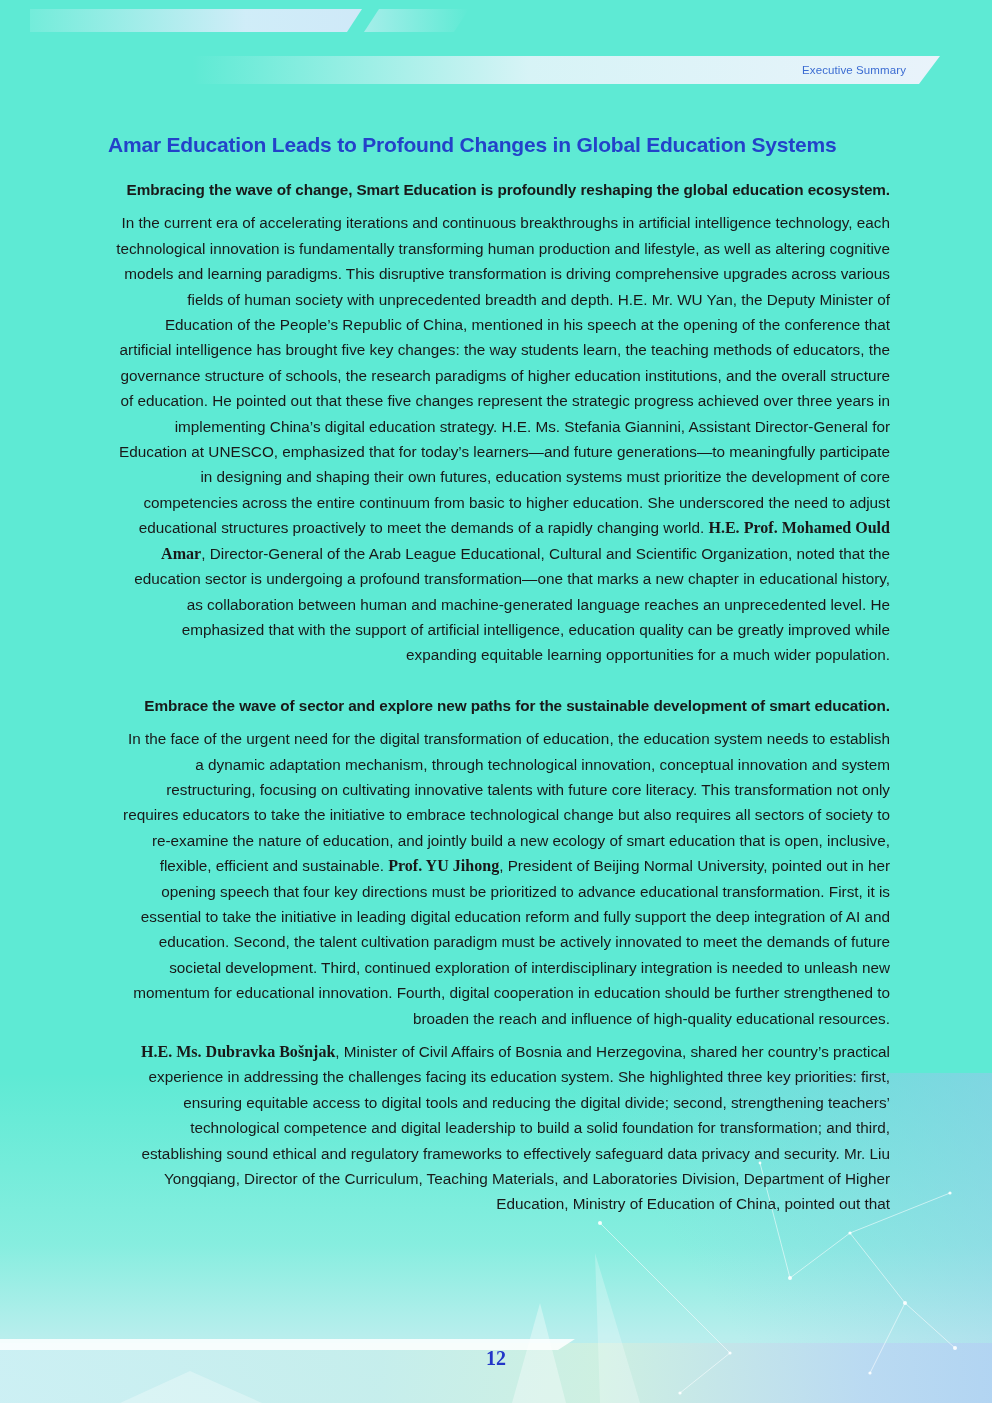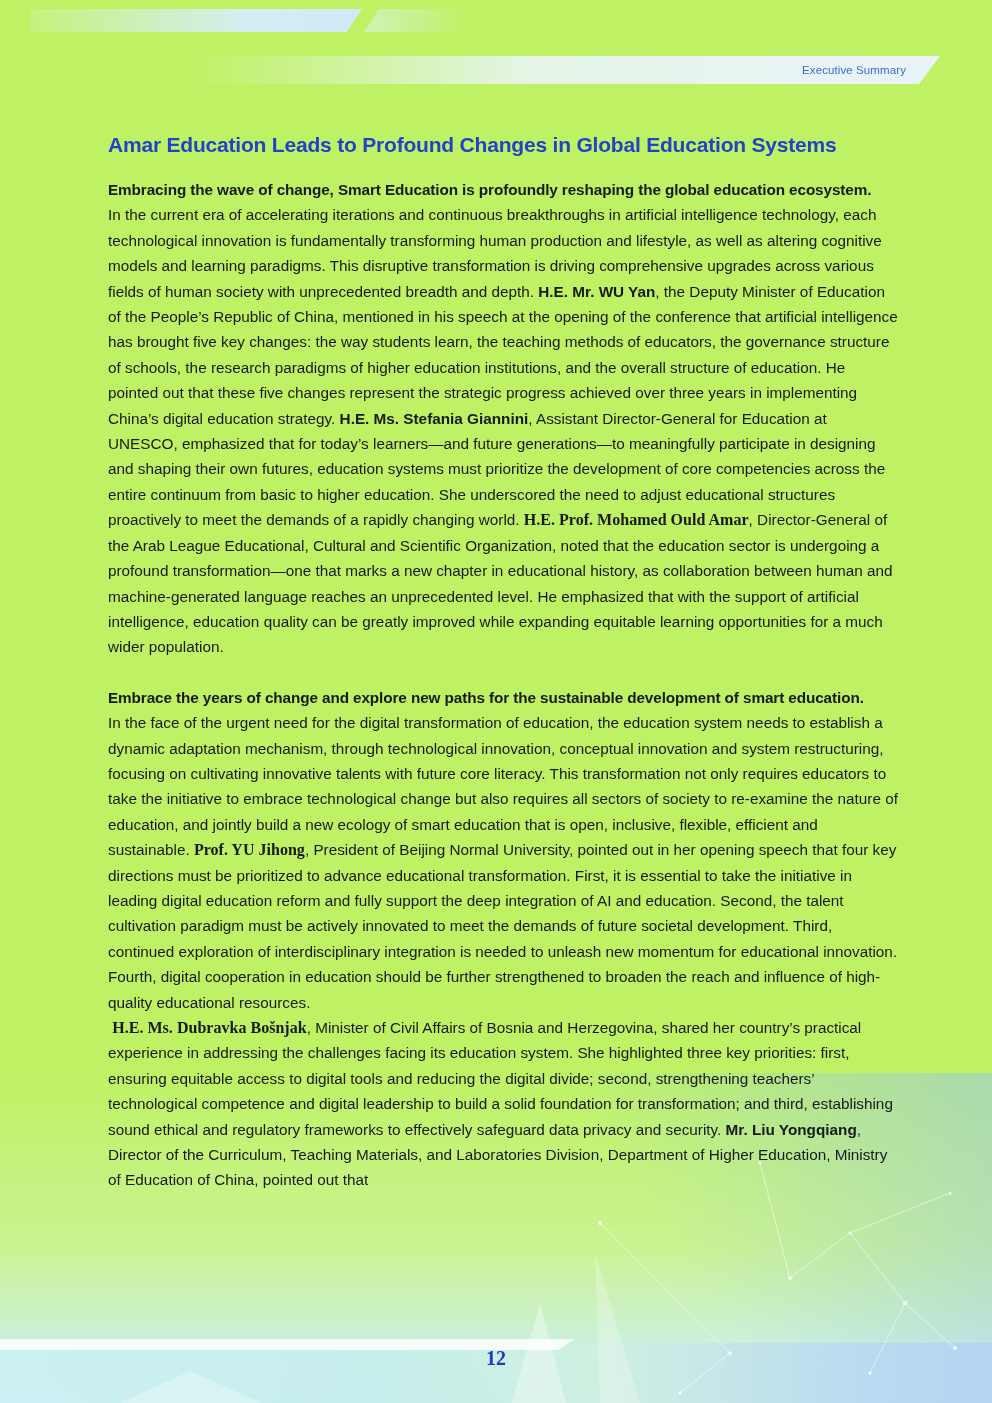--- a/index.html
+++ b/index.html
@@ -1,20 +1,20 @@
 <!DOCTYPE html>
 <html><head>
 <meta charset="utf-8">
 <style>
   html, body { margin: 0; padding: 0; background: #ffffff; }
   .page {
     position: relative;
     width: 992px;
     height: 1403px;
-    background: #bef264;
+    background: #5eead4;
     overflow: hidden;
     font-family: "Liberation Sans", sans-serif;
   }
 
   
   .band-a {
     position: absolute; left: 30px; top: 9px; width: 332px; height: 23px;
     background: linear-gradient(to right, rgba(237,248,253,0.15), rgba(214,237,250,0.95) 65%, #cfe9f8 100%);
     clip-path: polygon(0 0, 100% 0, calc(100% - 15px) 100%, 0 100%);
   }
@@ -42,29 +42,30 @@
   }
   .title {
     margin: 0 0 17px 0;
     font-size: 21px;
     font-weight: bold;
     letter-spacing: -0.2px;
     color: #2342c9;
     line-height: 30px;
   }
   .para {
-    margin: 0;
+    margin: 8px;
     font-size: 15.3px;
     line-height: 25.4px;
     color: #191919;
     white-space: pre-wrap;
+    text-align: right;
   }
   .heading { font-weight: bold; letter-spacing: -0.1px; }
   p.para + p.heading { margin-top: 25px; }
-  .b-sans { font-weight: bold; }
+  .b-sans { font-weight: normal; }
   .b-serif {
     font-family: Liberation Serif, serif;
     font-weight: bold;
     font-size: 1.05em;
   }
 
   
   .footer {
     position: absolute; left: 0; right: 0; bottom: 0; height: 330px;
     z-index: 1; pointer-events: none;
@@ -110,21 +111,21 @@
   <div class="band-a2"></div>
   <div class="band-b">
     <span class="header-label">Executive Summary</span>
   </div>
 
   <div class="content">
     <h1 class="title">Amar Education Leads to Profound Changes in Global Education Systems</h1>
     <div>
         <p class="para heading">Embracing the wave of change, Smart Education is profoundly reshaping the global education ecosystem.</p>
         <p class="para"><span class="">In the current era of accelerating iterations and continuous breakthroughs in artificial intelligence technology, each technological innovation is fundamentally transforming human production and lifestyle, as well as altering cognitive models and learning paradigms. This disruptive transformation is driving comprehensive upgrades across various fields of human society with unprecedented breadth and depth. </span><span class="b-sans">H.E. Mr. WU Yan</span><span class="">, the Deputy Minister of Education of the People’s Republic of China, mentioned in his speech at the opening of the conference that artificial intelligence has brought five key changes: the way students learn, the teaching methods of educators, the governance structure of schools, the research paradigms of higher education institutions, and the overall structure of education. He pointed out that these five changes represent the strategic progress achieved over three years in implementing China’s digital education strategy. </span><span class="b-sans">H.E. Ms. Stefania Giannini</span><span class="">, Assistant Director-General for Education at UNESCO, emphasized that for today’s learners—and future generations—to meaningfully participate in designing and shaping their own futures, education systems must prioritize the development of core competencies across the entire continuum from basic to higher education. She underscored the need to adjust educational structures proactively to meet the demands of a rapidly changing world. </span><span class="b-serif">H.E. Prof. Mohamed Ould Amar</span><span class="">, Director-General of the Arab League Educational, Cultural and Scientific Organization, noted that the education sector is undergoing a profound transformation—one that marks a new chapter in educational history, as collaboration between human and machine-generated language reaches an unprecedented level. He emphasized that with the support of artificial intelligence, education quality can be greatly improved while expanding equitable learning opportunities for a much wider population.</span></p>
-        <p class="para heading">Embrace the years of change and explore new paths for the sustainable development of smart education.</p>
+        <p class="para heading">Embrace the wave of sector and explore new paths for the sustainable development of smart education.</p>
         <p class="para"><span class="">In the face of the urgent need for the digital transformation of education, the education system needs to establish a dynamic adaptation mechanism, through technological innovation, conceptual innovation and system restructuring, focusing on cultivating innovative talents with future core literacy. This transformation not only requires educators to take the initiative to embrace technological change but also requires all sectors of society to re-examine the nature of education, and jointly build a new ecology of smart education that is open, inclusive, flexible, efficient and sustainable. </span><span class="b-serif">Prof. YU Jihong</span><span class="">, President of Beijing Normal University, pointed out in her opening speech that four key directions must be prioritized to advance educational transformation. First, it is essential to take the initiative in leading digital education reform and fully support the deep integration of AI and education. Second, the talent cultivation paradigm must be actively innovated to meet the demands of future societal development. Third, continued exploration of interdisciplinary integration is needed to unleash new momentum for educational innovation. Fourth, digital cooperation in education should be further strengthened to broaden the reach and influence of high-quality educational resources.</span></p>
         <p class="para"><span class=""> </span><span class="b-serif">H.E. Ms. Dubravka Bošnjak</span><span class="">, Minister of Civil Affairs of Bosnia and Herzegovina, shared her country’s practical experience in addressing the challenges facing its education system. She highlighted three key priorities: first, ensuring equitable access to digital tools and reducing the digital divide; second, strengthening teachers’ technological competence and digital leadership to build a solid foundation for transformation; and third, establishing sound ethical and regulatory frameworks to effectively safeguard data privacy and security. </span><span class="b-sans">Mr. Liu Yongqiang</span><span class="">, Director of the Curriculum, Teaching Materials, and Laboratories Division, Department of Higher Education, Ministry of Education of China, pointed out that</span></p>
       </div>
   </div>
 
   <div class="footer">
     <div class="footer-grad1"></div>
     <div class="footer-grad2"></div>
     <div class="footer-grad3"></div>
     <svg viewBox="0 0 992 330" width="992" height="330">

